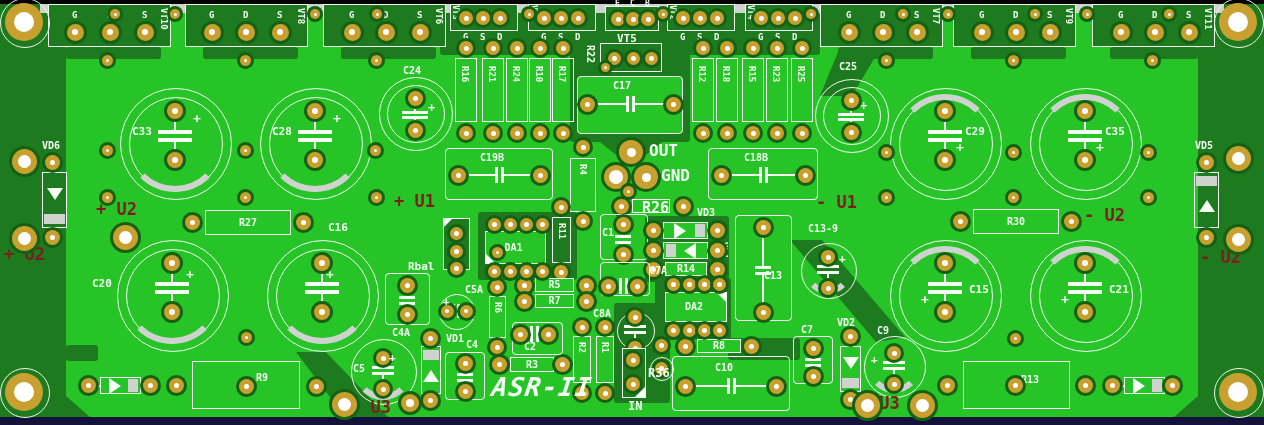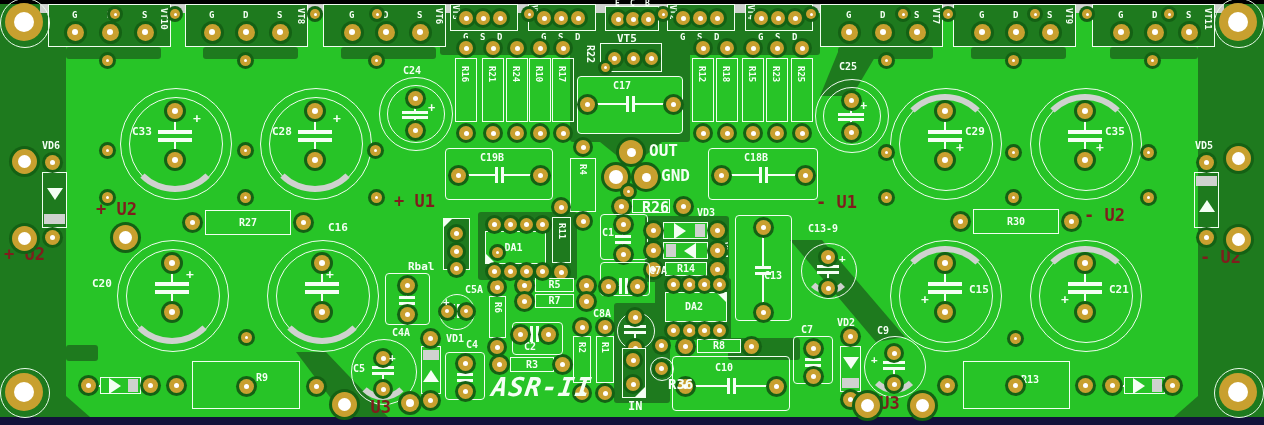--- a/index.html
+++ b/index.html
@@ -756,21 +756,21 @@
     <div class="abs round" style="left: 626px; top: 353px; width: 14px; height: 14px; background: rgb(200, 160, 47); box-shadow: rgb(20, 97, 20) 0px 0px 0px 3px;"></div>
     <div class="abs round" style="left: 630.5px; top: 357.5px; width: 5px; height: 5px; background: rgb(255, 255, 255);"></div>
     <div class="abs round" style="left: 626px; top: 377px; width: 14px; height: 14px; background: rgb(200, 160, 47); box-shadow: rgb(20, 97, 20) 0px 0px 0px 3px;"></div>
     <div class="abs round" style="left: 630.5px; top: 381.5px; width: 5px; height: 5px; background: rgb(255, 255, 255);"></div>
     <div class="abs silk" style="left: 628px; top: 400px; font-size: 12px;">IN</div>
     <div class="abs round" style="left: 654.5px; top: 338.5px; width: 13px; height: 13px; background: rgb(200, 160, 47); box-shadow: rgb(20, 97, 20) 0px 0px 0px 3px;"></div>
     <div class="abs round" style="left: 658.5px; top: 342.5px; width: 5px; height: 5px; background: rgb(255, 255, 255);"></div>
     <div class="abs round" style="left: 654.5px; top: 361.5px; width: 13px; height: 13px; background: rgb(200, 160, 47); box-shadow: rgb(20, 97, 20) 0px 0px 0px 3px;"></div>
     <div class="abs round" style="left: 658.5px; top: 365.5px; width: 5px; height: 5px; background: rgb(255, 255, 255);"></div>
     <div class="abs round" style="left: 650px; top: 357px; width: 22px; height: 22px; border: 1px solid rgba(250, 255, 250, 0.95);"></div>
-    <div class="abs silk" style="left: 648px; top: 377px; font-size: 14px; margin-left: 20px;">R36</div>
+    <div class="abs silk" style="left: 648px; top: 367px; font-size: 12px;">R36</div>
     <div class="abs round" style="left: 619px; top: 140px; width: 24px; height: 24px; background: rgb(200, 160, 47); box-shadow: rgb(20, 97, 20) 0px 0px 0px 3px;"></div>
     <div class="abs round" style="left: 626.5px; top: 147.5px; width: 9px; height: 9px; background: rgb(255, 255, 255);"></div>
     <div class="abs silk" style="left: 649px; top: 143px; font-size: 16px;">OUT</div>
     <div class="abs round" style="left: 604px; top: 165px; width: 24px; height: 24px; background: rgb(200, 160, 47); box-shadow: rgb(20, 97, 20) 0px 0px 0px 3px;"></div>
     <div class="abs round" style="left: 609px; top: 170px; width: 14px; height: 14px; background: rgb(255, 255, 255);"></div>
     <div class="abs round" style="left: 634px; top: 165px; width: 24px; height: 24px; background: rgb(200, 160, 47); box-shadow: rgb(20, 97, 20) 0px 0px 0px 3px;"></div>
     <div class="abs round" style="left: 641.5px; top: 172.5px; width: 9px; height: 9px; background: rgb(255, 255, 255);"></div>
     <div class="abs silk" style="left: 661px; top: 168px; font-size: 16px;">GND</div>
     <div class="abs pow" style="left: 4px; top: 246px;">+ U2</div>
     <div class="abs pow" style="left: 96px; top: 201px;">+ U2</div>

